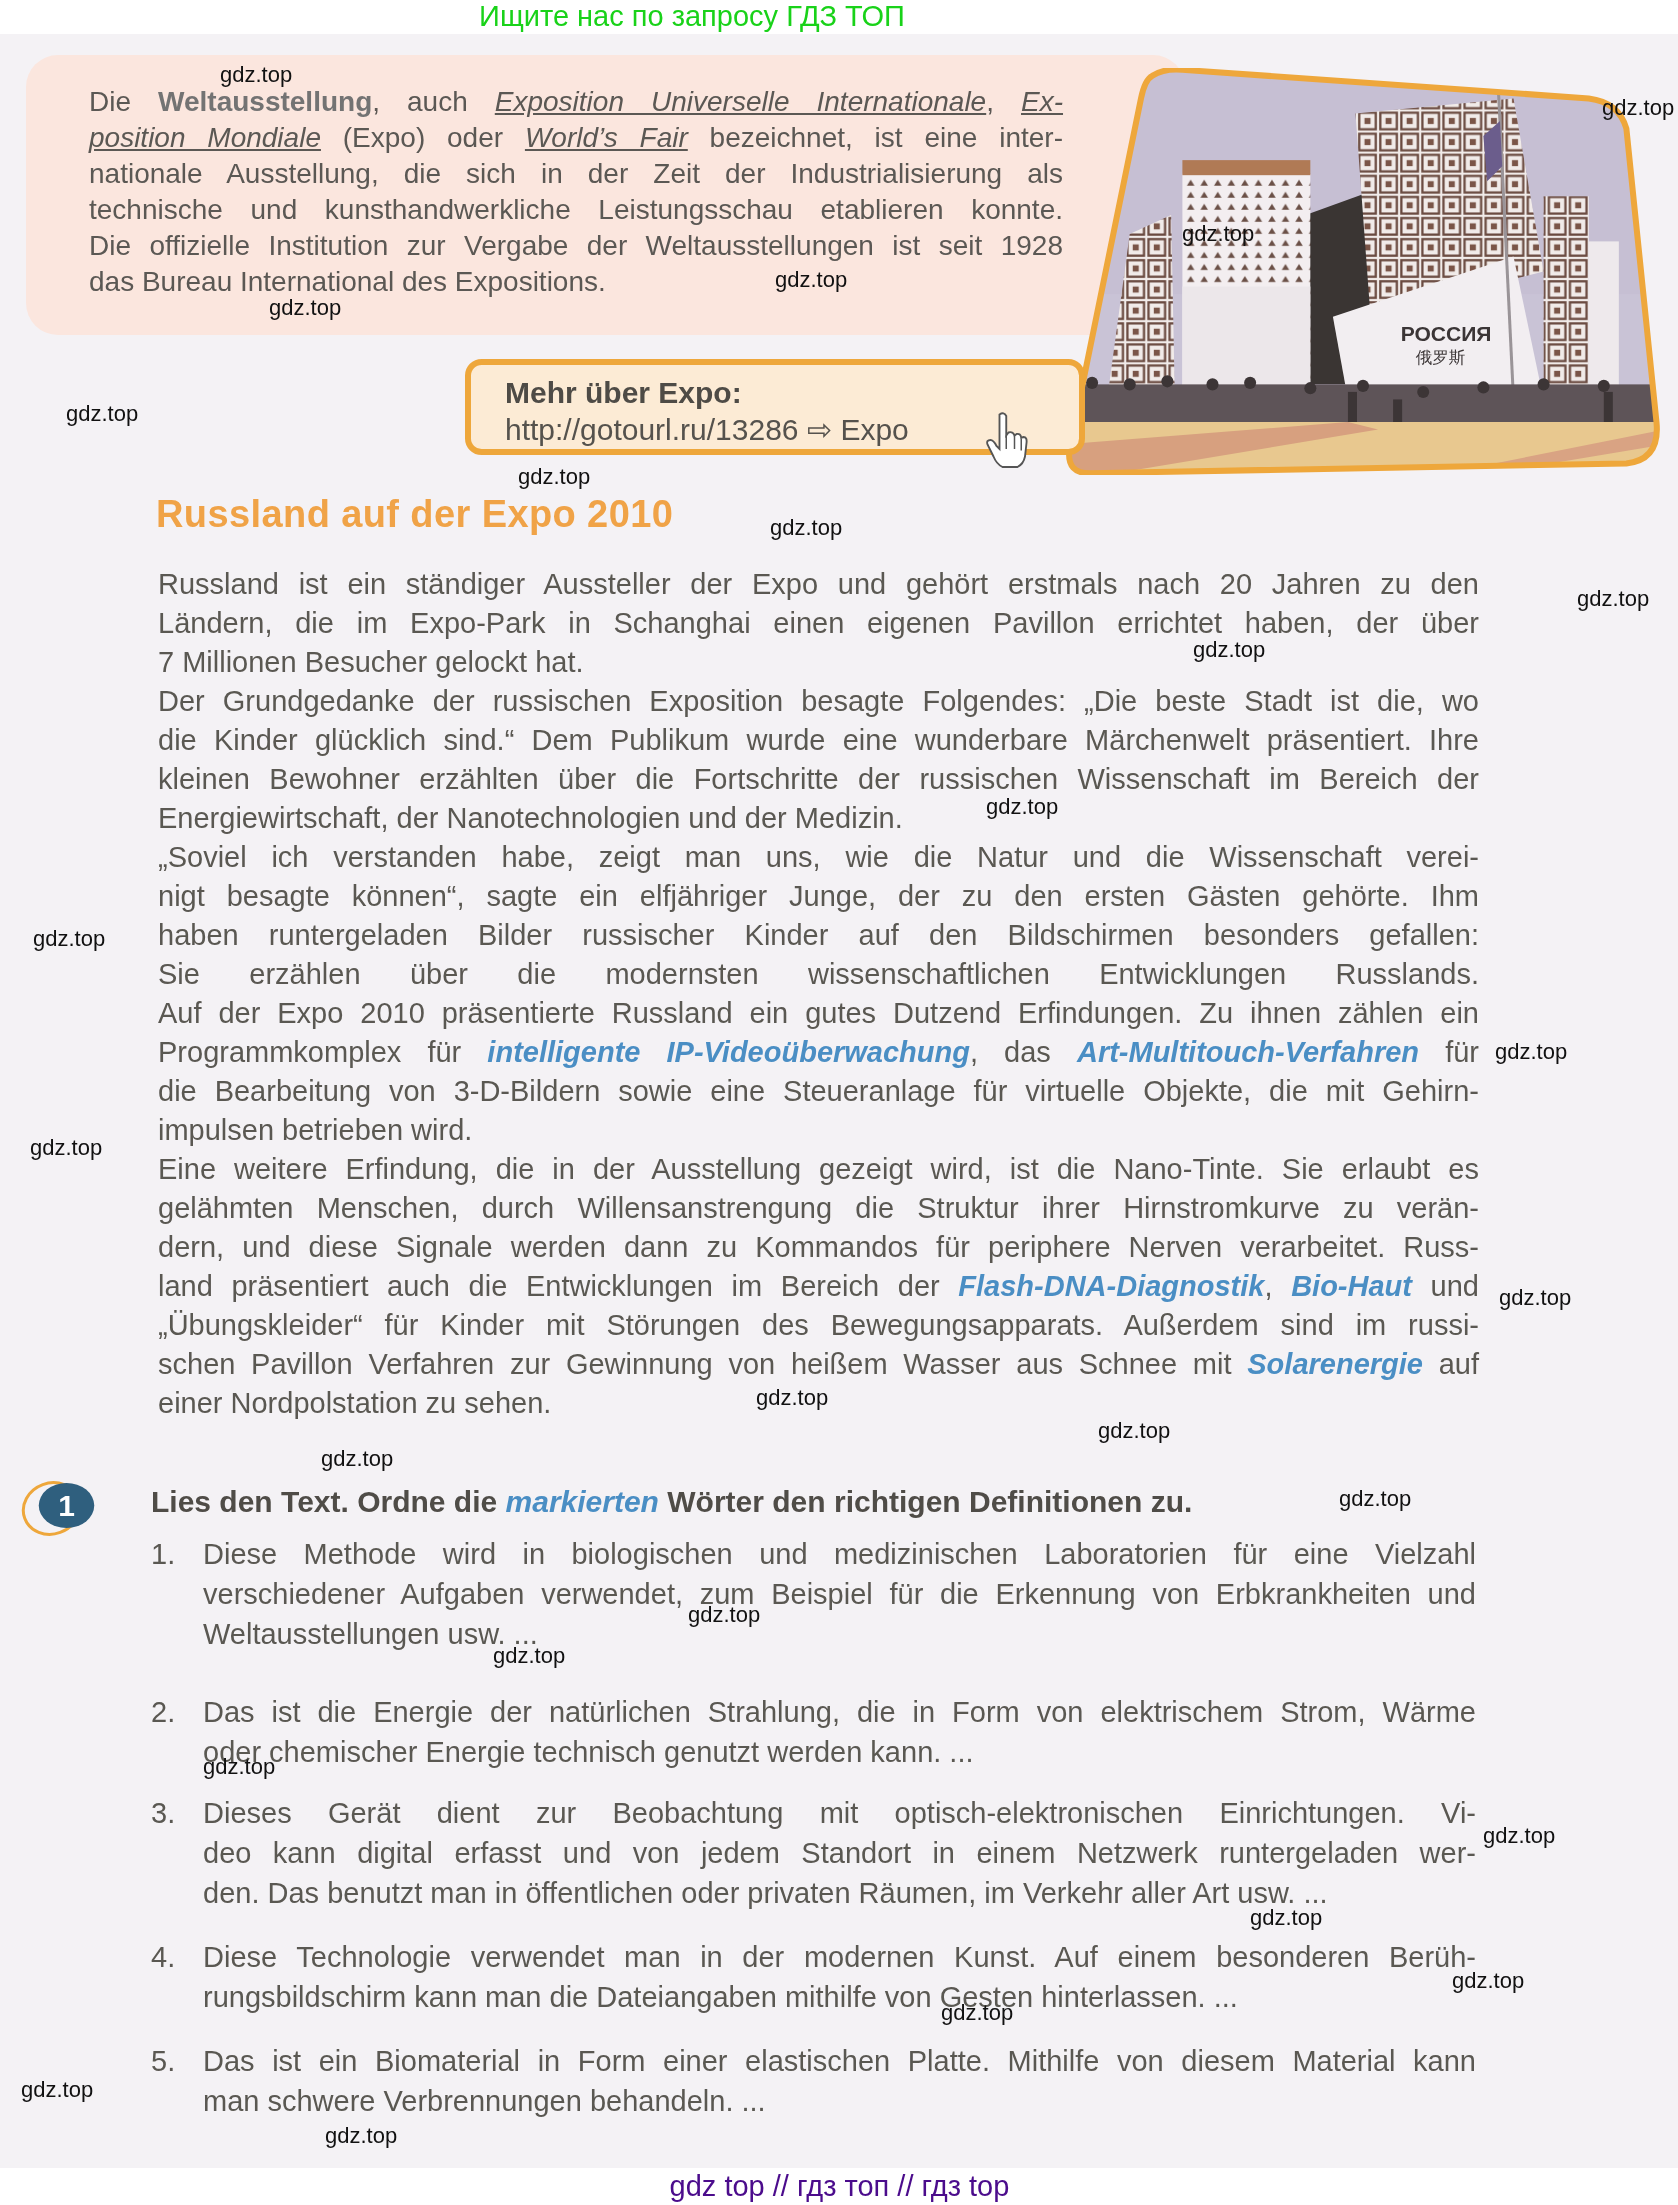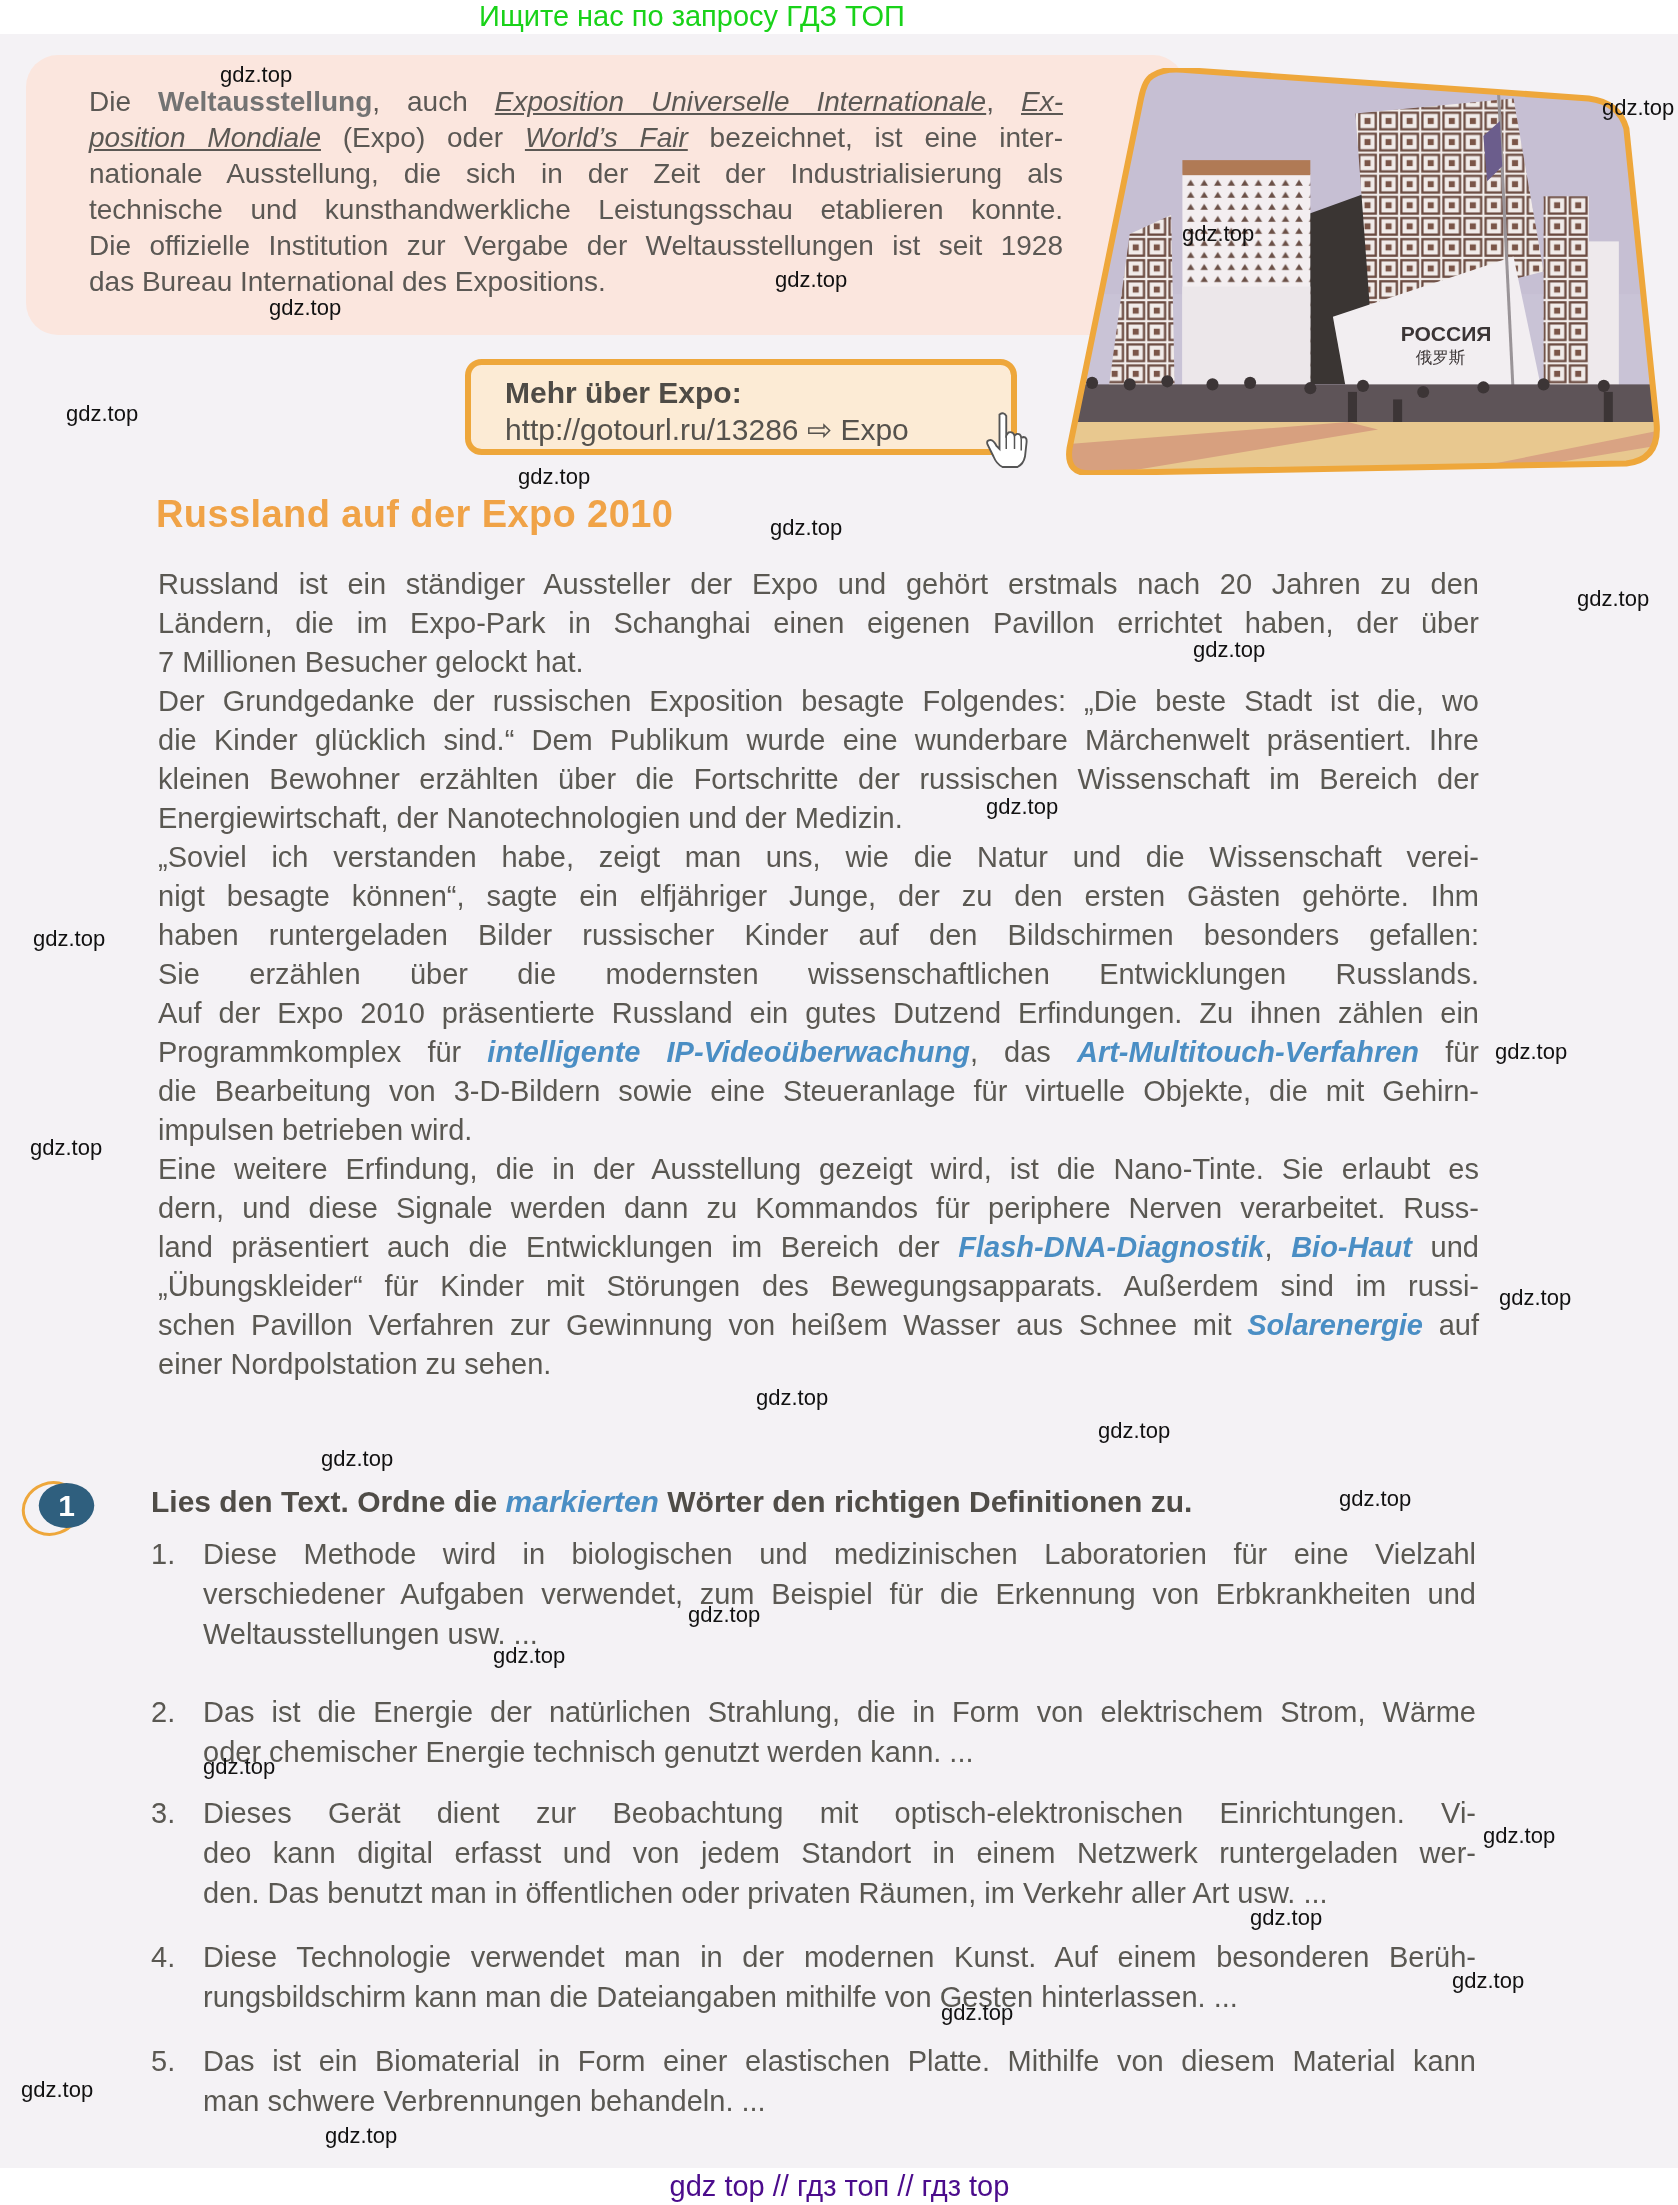--- a/index.html
+++ b/index.html
@@ -13,21 +13,21 @@
   .intro-box { position:absolute; left:26px; top:55px; width:1159px; height:280px; background:#fbe6de;
                border-radius:32px; }
   .intro-text { position:absolute; left:89px; top:84px; width:974px; font-size:28px; line-height:36px; color:#5b5854; }
   .line { display:block; white-space:nowrap; text-align:justify; text-align-last:justify; height:inherit; }
   .line.last { text-align-last:left; }
   .intro-text .line { height:36px; }
   .b { font-weight:bold; color:#737373; }
   .i { font-style:italic;text-decoration:underline; }
   .hl { font-weight:bold; color:#4a8ec4;font-style:italic; }
   .photo { position:absolute; left:1062px; top:68px; width:602px; height:407px; }
-  .link-box { position:absolute; left:465px; top:359px; width:552px; height:96px; background:#fcebd5;
+  .link-box { position:absolute; left:465px; top:359px; width:620px; height:96px; background:#fcebd5;
               border:6px solid #eea73b; border-radius:16.6px; box-sizing:border-box; }
   .link-title { position:absolute; left:34px; top:10.5px; font-size:30px; font-weight:bold; color:#4e4b46; }
   .link-url { position:absolute; left:34px; top:47px; font-size:30px; color:#55524d; white-space:nowrap; }
   .hand { position:absolute; left:512px; top:45px; width:45px; height:60px; }
   .section-title { position:absolute; left:156px; top:493px; font-size:38px; font-weight:bold; color:#f0a347; letter-spacing:0.4px; }
   .body-text { position:absolute; left:158px; top:565px; width:1321px; font-size:29px; line-height:39px; color:#5a5852; }
   .body-text .line { height:39px; }
   .badge { position:absolute; left:19.6px; top:1477px; width:75px; height:60px; }
   .task-heading { position:absolute; left:151px; top:1485px; font-size:30px; font-weight:bold; color:#4f4c47; white-space:nowrap; }
   .task-heading .hl { color:#4a8ec4; }
@@ -134,20 +134,21 @@
     <span class="line last"><span>Energiewirtschaft, der Nanotechnologien und der Medizin.</span></span>
     <span class="line"><span>„Soviel ich verstanden habe, zeigt man uns, wie die Natur und die Wissenschaft verei-</span></span>
     <span class="line"><span>nigt besagte können“, sagte ein elfjähriger Junge, der zu den ersten Gästen gehörte. Ihm</span></span>
     <span class="line"><span>haben runtergeladen Bilder russischer Kinder auf den Bildschirmen besonders gefallen:</span></span>
     <span class="line"><span>Sie erzählen über die modernsten wissenschaftlichen Entwicklungen Russlands.</span></span>
     <span class="line"><span>Auf der Expo 2010 präsentierte Russland ein gutes Dutzend Erfindungen. Zu ihnen zählen ein</span></span>
     <span class="line"><span>Programmkomplex für </span><span class="hl">intelligente IP-Videoüberwachung</span><span>, das </span><span class="hl">Art-Multitouch-Verfahren</span><span> für</span></span>
     <span class="line"><span>die Bearbeitung von 3-D-Bildern sowie eine Steueranlage für virtuelle Objekte, die mit Gehirn-</span></span>
     <span class="line last"><span>impulsen betrieben wird.</span></span>
     <span class="line"><span>Eine weitere Erfindung, die in der Ausstellung gezeigt wird, ist die Nano-Tinte. Sie erlaubt es</span></span>
+    <span class="line"><span>gelähmten Menschen, durch Willensanstrengung die Struktur ihrer Hirnstromkurve zu verän-</span></span>
     <span class="line"><span>dern, und diese Signale werden dann zu Kommandos für periphere Nerven verarbeitet. Russ-</span></span>
     <span class="line"><span>land präsentiert auch die Entwicklungen im Bereich der </span><span class="hl">Flash-DNA-Diagnostik</span><span>, </span><span class="hl">Bio-Haut</span><span> und</span></span>
     <span class="line"><span>„Übungskleider“ für Kinder mit Störungen des Bewegungsapparats. Außerdem sind im russi-</span></span>
     <span class="line"><span>schen Pavillon Verfahren zur Gewinnung von heißem Wasser aus Schnee mit </span><span class="hl">Solarenergie</span><span> auf</span></span>
     <span class="line last"><span>einer Nordpolstation zu sehen.</span></span>
   </div>
 
 <svg class="badge" viewBox="0 0 100 80" xmlns="http://www.w3.org/2000/svg">
   <ellipse cx="42" cy="42" rx="38" ry="34" fill="none" stroke="#eea73b" stroke-width="4" transform="rotate(-20 42 42)"></ellipse>
   <ellipse cx="62" cy="38" rx="37" ry="30" fill="#2f5f7e"></ellipse>

